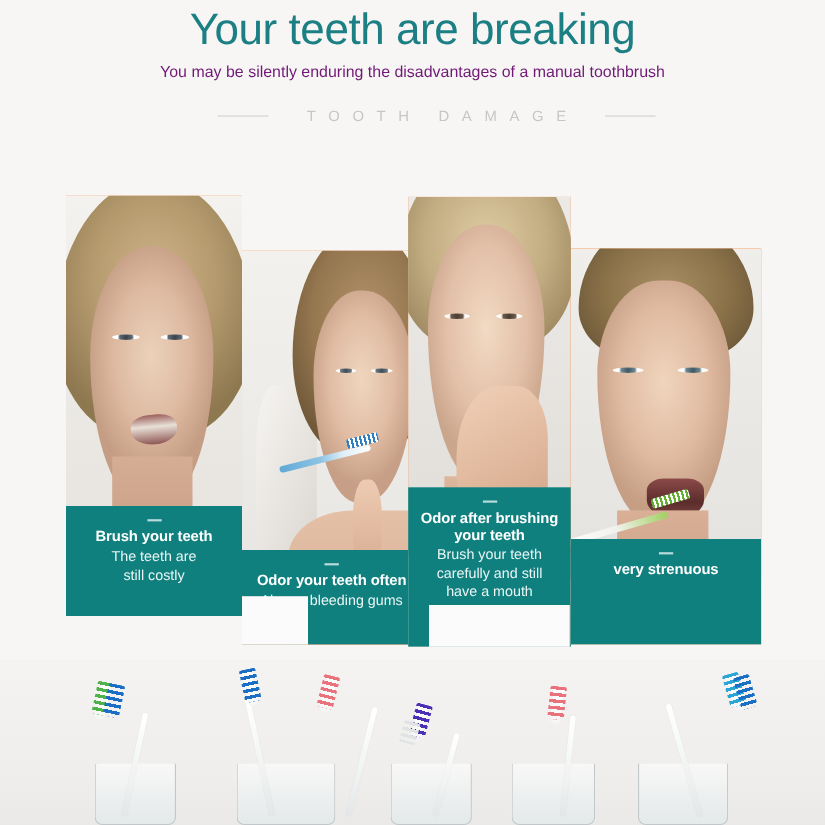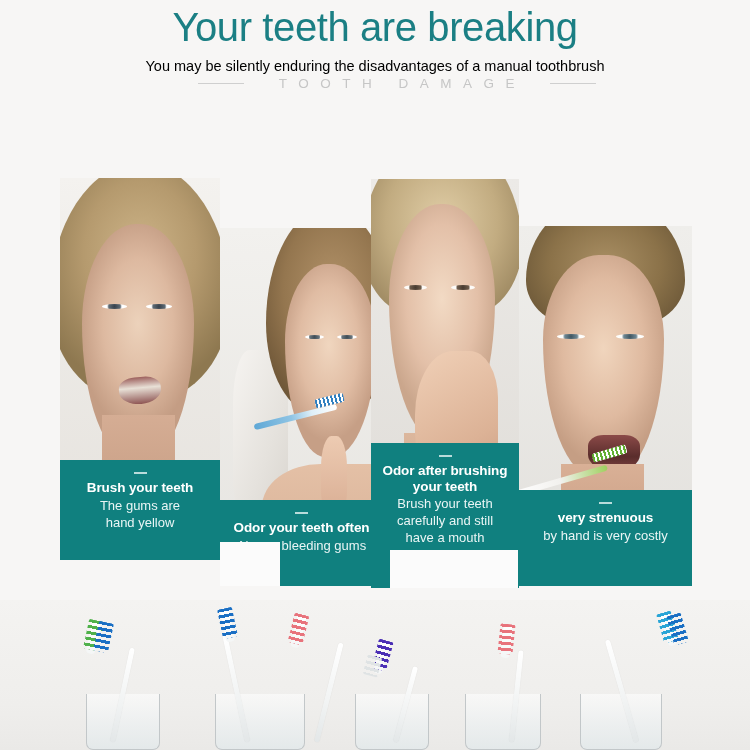--- a/index.html
+++ b/index.html
@@ -15,33 +15,34 @@
   #header { width:750px; padding-top:2px; text-align:center; }
   #page-title {
     color:#1b7f84;
     font-size:40px;
     font-weight:400;
     letter-spacing:-0.4px;
     line-height:50px;
     white-space:nowrap;
   }
   #page-subtitle {
-    color:#000000;
+    color:#701a75;
     font-size:14.5px;
     font-weight:400;
     line-height:20px;
     margin-top:4px;
     white-space:nowrap;
   }
 
   #eyebrow-row {
     display:flex;
     align-items:center;
     justify-content:center;
     gap:24px;
+    margin-top:22px;
     width:750px;
     padding-left:44px;
   }
   .eyebrow-rule { width:46px; height:1px; background:#cfcfcf; }
   #eyebrow-text {
     color:#c6c6c6;
     font-size:13.5px;
     letter-spacing:11.5px;
     font-weight:400;
     white-space:nowrap;
@@ -228,22 +229,22 @@
       <div id="p1-face"></div>
       <div id="p1-neck"></div>
       <div class="eye" id="p1-eye-l"></div>
       <div class="eye" id="p1-eye-r"></div>
       <div id="p1-mouth"></div>
       <div id="p1-shirt"></div>
     </div>
     <div class="caption">
       <div class="cap-dash"></div>
       <div class="cap-head">Brush your teeth</div>
-      <div class="cap-sub">The gums are</div>
-      <div class="cap-sub">hand yellow</div>
+      <div class="cap-sub">The teeth are</div>
+      <div class="cap-sub">still costly</div>
     </div>
   </div>
 
   <div class="panel" id="panel-2">
     <div class="photo">
       <div id="p2-bg"></div>
       <div id="p2-towel"></div>
       <div id="p2-shoulder"></div>
       <div id="p2-hair"></div>
       <div id="p2-face"></div>
@@ -290,21 +291,20 @@
       <div class="p4eye" id="p4-eye-r"></div>
       <div id="p4-mouth"></div>
       <div id="p4-neck"></div>
       <div id="p4-shirt"></div>
       <div id="p4-brush"></div>
       <div id="p4-bristles"></div>
     </div>
     <div class="caption">
       <div class="cap-dash"></div>
       <div class="cap-head">very strenuous</div>
-      <div class="cap-sub">by hand is very costly</div>
     </div>
   </div>
 
   <div class="notch" id="notch-2"></div>
   <div class="notch" id="notch-3"></div>
 </div>
 
 <div id="brush-strip">
 
   <div class="brush-unit" style="left:80px; width:90px; height:150px;">

